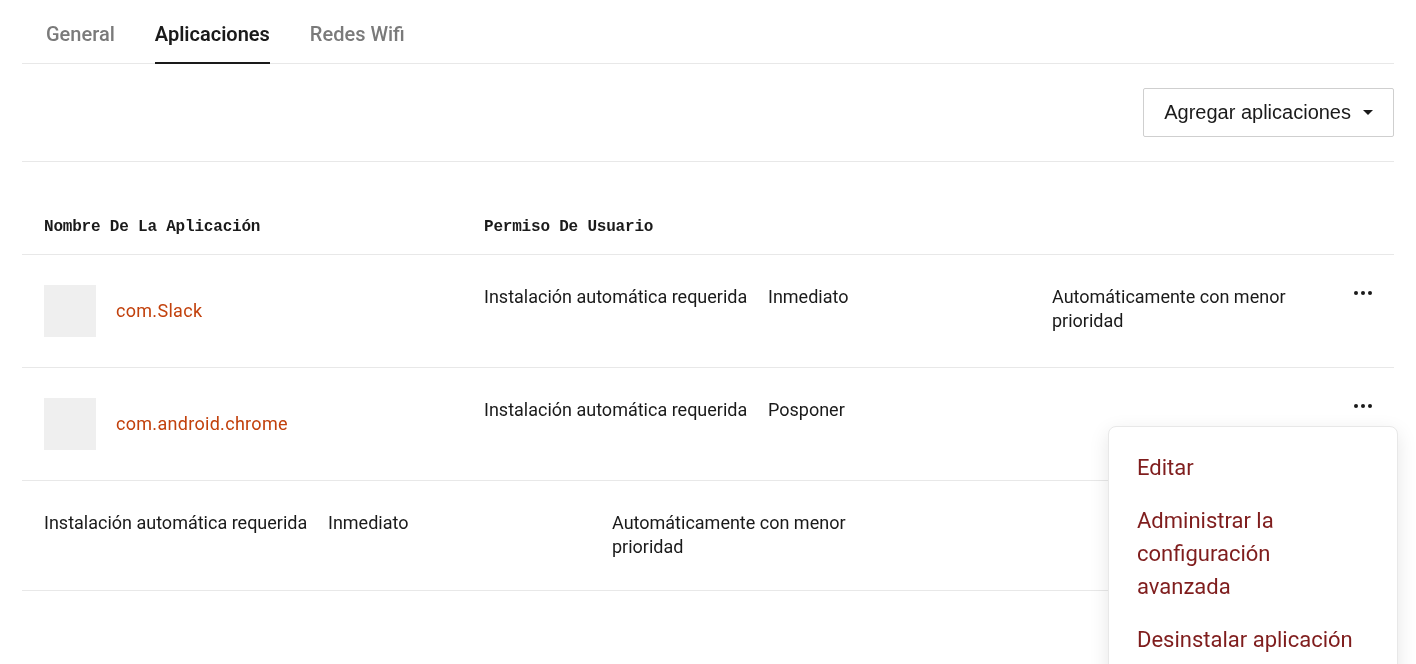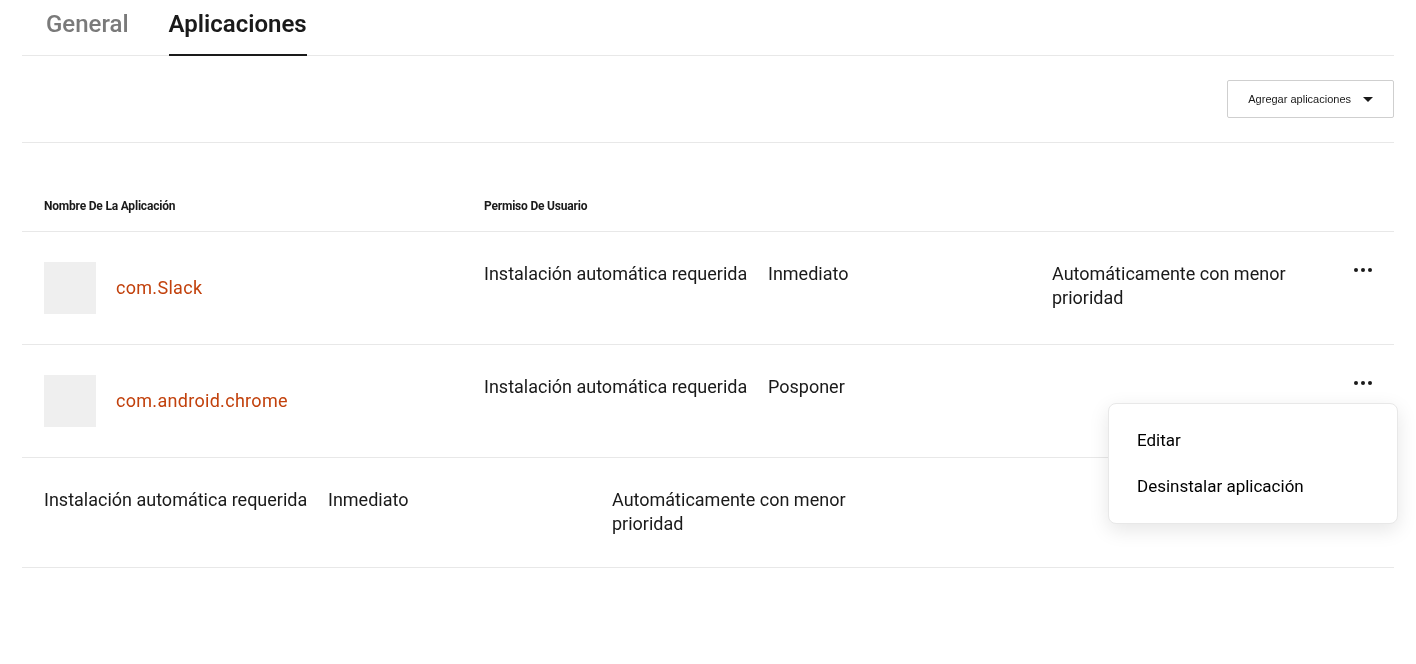--- a/index.html
+++ b/index.html
@@ -18,22 +18,22 @@
     .container {
       padding: 0 22px;
     }
     .tabs {
       display: flex;
       gap: 40px;
       border-bottom: 1px solid #e8e8e8;
       padding-left: 24px;
     }
     .tab {
-      padding: 10px 0 16px 0;
-      font-size: 24px;
+      padding: 22px 0 16px 0;
+      font-size: 20px;
       font-weight: 500;
       color: #7a7a7a;
       cursor: pointer;
       border-bottom: 2px solid transparent;
       margin-bottom: -1px;
     }
     .tab.active {
       color: #1a1a1a;
       font-weight: 600;
       border-bottom: 2px solid #1a1a1a;
@@ -45,21 +45,21 @@
       padding: 24px 0;
       border-bottom: 1px solid #e8e8e8;
     }
     .btn-add {
       display: flex;
       align-items: center;
       gap: 12px;
       padding: 12px 20px;
       border: 1px solid #cfcfcf;
       background: #ffffff;
-      font-size: 11px;
+      font-size: 20px;
       font-weight: 500;
       color: #1a1a1a;
       cursor: pointer;
       border-radius: 2px;
     }
     .caret-down {
       width: 0;
       height: 0;
       border-left: 5px solid transparent;
       border-right: 5px solid transparent;
@@ -67,24 +67,25 @@
     }
     .table {
       width: 100%;
     }
     .thead {
       display: flex;
       padding: 56px 22px 18px 22px;
       border-bottom: 1px solid #e8e8e8;
     }
     .th {
-      font-size: 12px;
+      font-size: 16px;
       font-weight: 700;
       color: #1a1a1a;
       letter-spacing: -0.2px;
+      font-family: Liberation Mono, monospace;
     }
     .col-name { width: 440px; flex-shrink: 0; }
     .col-install { width: 284px; flex-shrink: 0; }
     .col-perm { width: 284px; flex-shrink: 0; }
     .col-update { width: 280px; flex-shrink: 0; }
     .col-actions { flex: 1; display: flex; justify-content: flex-end; align-items: flex-start; }
     .row {
       display: flex;
       padding: 30px 22px;
       border-bottom: 1px solid #e8e8e8;
@@ -131,33 +132,34 @@
       width: 290px;
       background: #fff;
       border: 1px solid #e8e8e8;
       border-radius: 8px;
       box-shadow: 0 6px 20px rgba(0,0,0,0.10);
       padding: 14px 0;
       z-index: 10;
     }
     .popover-item {
       padding: 10px 28px;
-      font-size: 17px;
-      color: #000000;
+      font-size: 22px;
+      color: #7f1d1d;
       cursor: pointer;
       line-height: 1.5;
     }
   </style>
 </head>
 <body>
 
 <div class="container">
   <div class="tabs">
     <div class="tab">General</div>
     <div class="tab active">Aplicaciones</div>
+    <div class="tab">Redes Wifi</div>
   </div>
 
   <div class="toolbar">
     <button class="btn-add">
       <span>Agregar aplicaciones</span>
       <span class="caret-down"></span>
     </button>
   </div>
 
   <div class="table">
@@ -194,20 +196,21 @@
       <div class="td col-actions">
         <div class="more-btn">
           <span></span>
             <span></span>
             <span></span>
         </div>
       </div>
 
       <div class="popover">
         <div class="popover-item">Editar</div>
+        <div class="popover-item">Administrar la configuración avanzada</div>
         <div class="popover-item">Desinstalar aplicación</div>
       </div>
     </div>
 
     <div class="row">
       <div class="td col-install">Instalación automática requerida</div>
       <div class="td col-perm">Inmediato</div>
       <div class="td col-update">Automáticamente con menor prioridad</div>
       <div class="td col-actions">
         <div class="more-btn">

